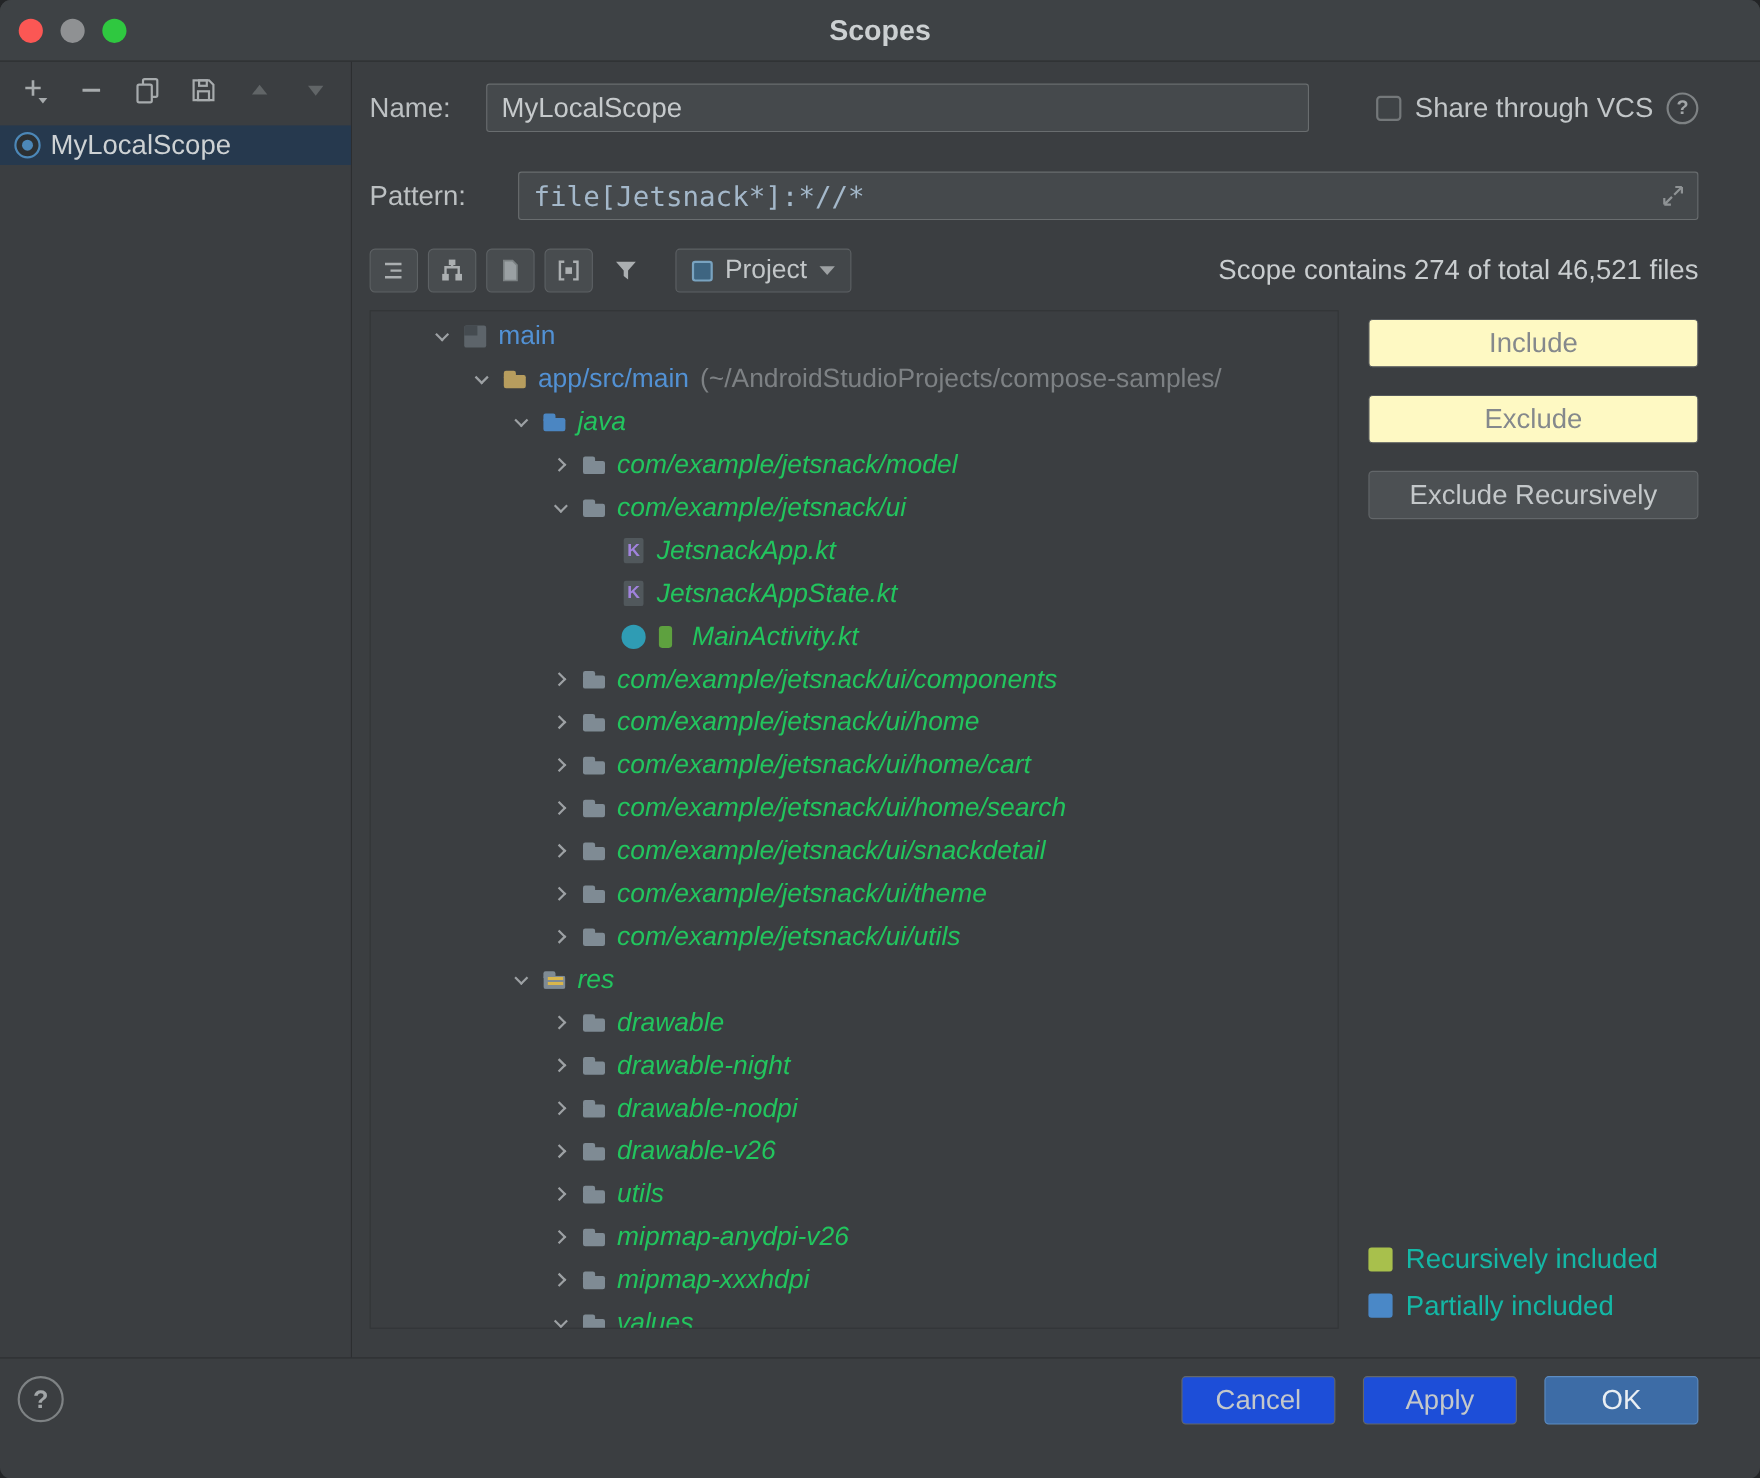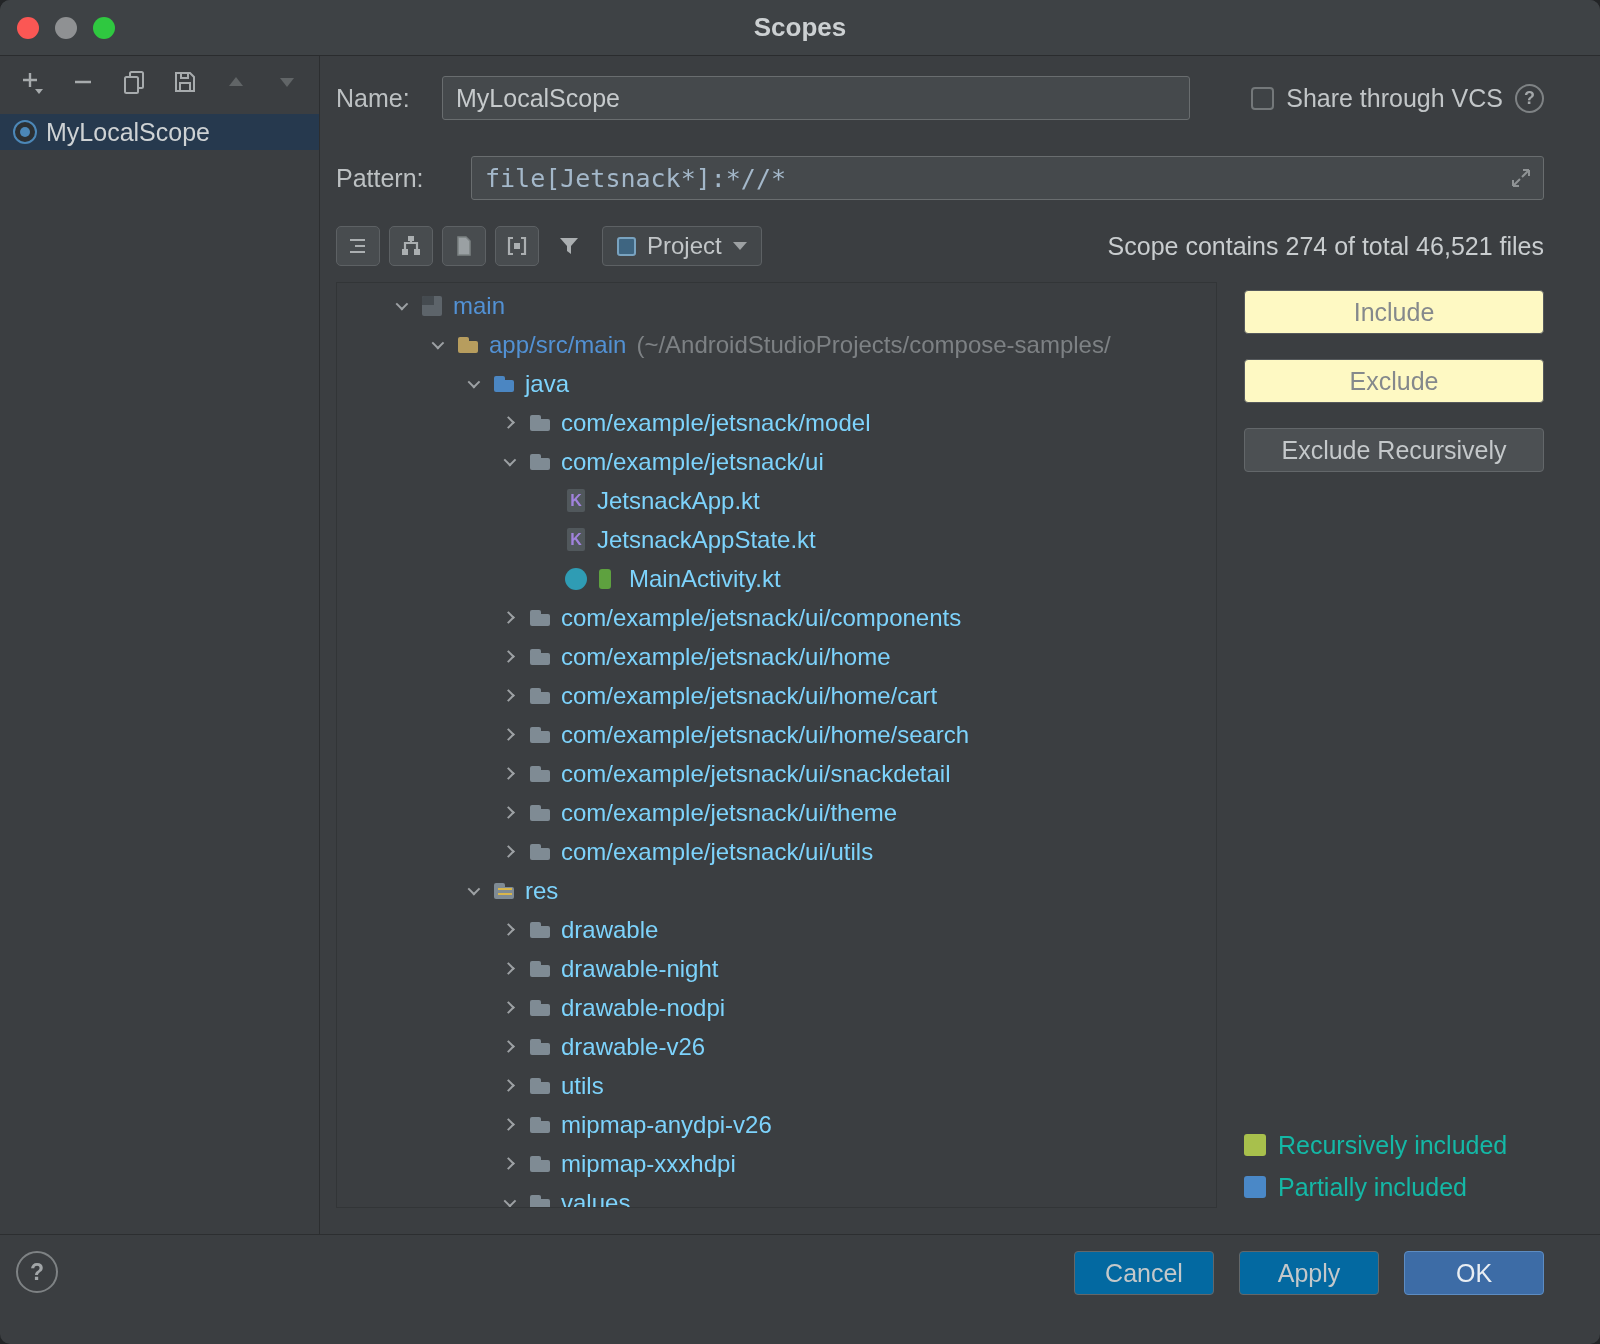--- a/index.html
+++ b/index.html
@@ -52,40 +52,40 @@
   .pattern-wrap { flex:1; position:relative; min-width:0; }
   .pattern-input { width:100%; font-family:"DejaVu Sans Mono", monospace; font-size:25px; color:#a4b8ca; padding-right:52px; }
   .expand-icon { position:absolute; right:10px; top:9px; }
 
   
   .tools-row { margin-top:26px; display:flex; align-items:center; }
   .tool-btn { width:44px; height:40px; background:#484c4f; border:1px solid #5d6164; border-radius:5px;
     display:flex; align-items:center; justify-content:center; margin-right:9px; flex:none; }
   .funnel-wrap { margin:0 12px 0 8px; display:flex; align-items:center; }
   .project-dd { height:40px; display:flex; align-items:center; gap:11px; padding:0 14px;
-    border:1px solid #5d6164; border-radius:4px; background:#43474a; margin-left:8px; flex:none; }
+    border:1px solid #5d6164; border-radius:4px; background:#43474a; margin-left:20px; flex:none; }
   .project-icon { width:19px; height:19px; background:#3e6581; border:2px solid #79a3c0; border-radius:3px; }
   .dd-label { font-size:24px; color:#c2c6c8; }
   .dd-caret { width:0; height:0; border-left:7px solid transparent; border-right:7px solid transparent; border-top:8px solid #9da1a3; }
   .summary { margin-left:auto; font-size:25px; color:#c9cdcf; white-space:nowrap; }
 
   
   .body-row { display:flex; flex:1; min-height:0; margin-top:16px; margin-bottom:26px; gap:27px; }
   .tree { flex:1; min-width:0; border:1px solid #323537; overflow:hidden; padding-top:3px; }
   .tree-row { height:39px; display:flex; align-items:center; white-space:nowrap; }
   .lvl-0 { padding-left:50px; } .lvl-1 { padding-left:86px; } .lvl-2 { padding-left:122px; }
   .lvl-3 { padding-left:158px; } .lvl-4 { padding-left:194px; }
   .chev { width:26px; height:26px; flex:none; display:flex; align-items:center; justify-content:center; margin-right:6px; }
   .chev i { width:9px; height:9px; border-right:2.5px solid #9da1a4; border-bottom:2.5px solid #9da1a4; display:block; }
   .chev-right i { transform:rotate(-45deg); }
   .chev-down i { transform:rotate(45deg) translate(0,-2px); }
   .icon { width:26px; height:26px; position:relative; flex:none; margin-right:8px; }
   .icon::before, .icon::after { content:""; position:absolute; }
   .tree-label { font-size:24px; }
-  .t-blue { color:#5291d4; } .t-green { color:#7dd3fc; }
+  .t-blue { color:#5291d4; } .t-green { color:#22c55e;font-style:italic; }
   .tree-suffix { color:#7d8184; font-size:24px; margin-left:10px; }
 
   
   .icon-folder, .icon-folder-yellow, .icon-folder-blue, .icon-folder-res { --fc:#7f8b94; }
   .icon-folder-yellow { --fc:#b79d5e; }
   .icon-folder-blue { --fc:#4b86c2; }
   .icon-folder::before, .icon-folder-yellow::before, .icon-folder-blue::before, .icon-folder-res::before
     { left:3px; top:5px; width:11px; height:6px; border-radius:2px 2px 0 0; background:var(--fc); }
   .icon-folder::after, .icon-folder-yellow::after, .icon-folder-blue::after, .icon-folder-res::after
     { left:3px; top:9px; width:20px; height:12px; border-radius:2px; background:var(--fc); }
@@ -115,21 +115,21 @@
   .sq-green { background:#a8c04c; }
   .sq-blue { background:#4a88c7; }
   .legend-label { font-size:25px; color:#14b8a6; }
 
   
   .footer { height:110px; flex:none; border-top:1px solid #2c2e30; display:flex; align-items:flex-start;
     padding:16px 56px 0 16px; gap:25px; }
   .help-big { width:42px; height:42px; font-size:23px; border-width:2.5px; }
   .spacer { flex:1; }
   .footer-btn { height:44px; min-width:140px; padding:0 28px; font-size:25px; border-radius:4px; }
-  .btn-normal { background:#0369a1; border:1px solid #63676a; color:#c4c8ca; }
+  .btn-normal { background:#1d4ed8; border:1px solid #63676a; color:#c4c8ca; }
   .btn-ok { background:#3d6ca6; border:1px solid #5d8cc2; color:#e9eef3; }
 </style>
 </head>
 <body>
 
 <div class="window">
 
   <div class="titlebar">
     <div class="traffic">
       <span class="tl tl-red"></span>

